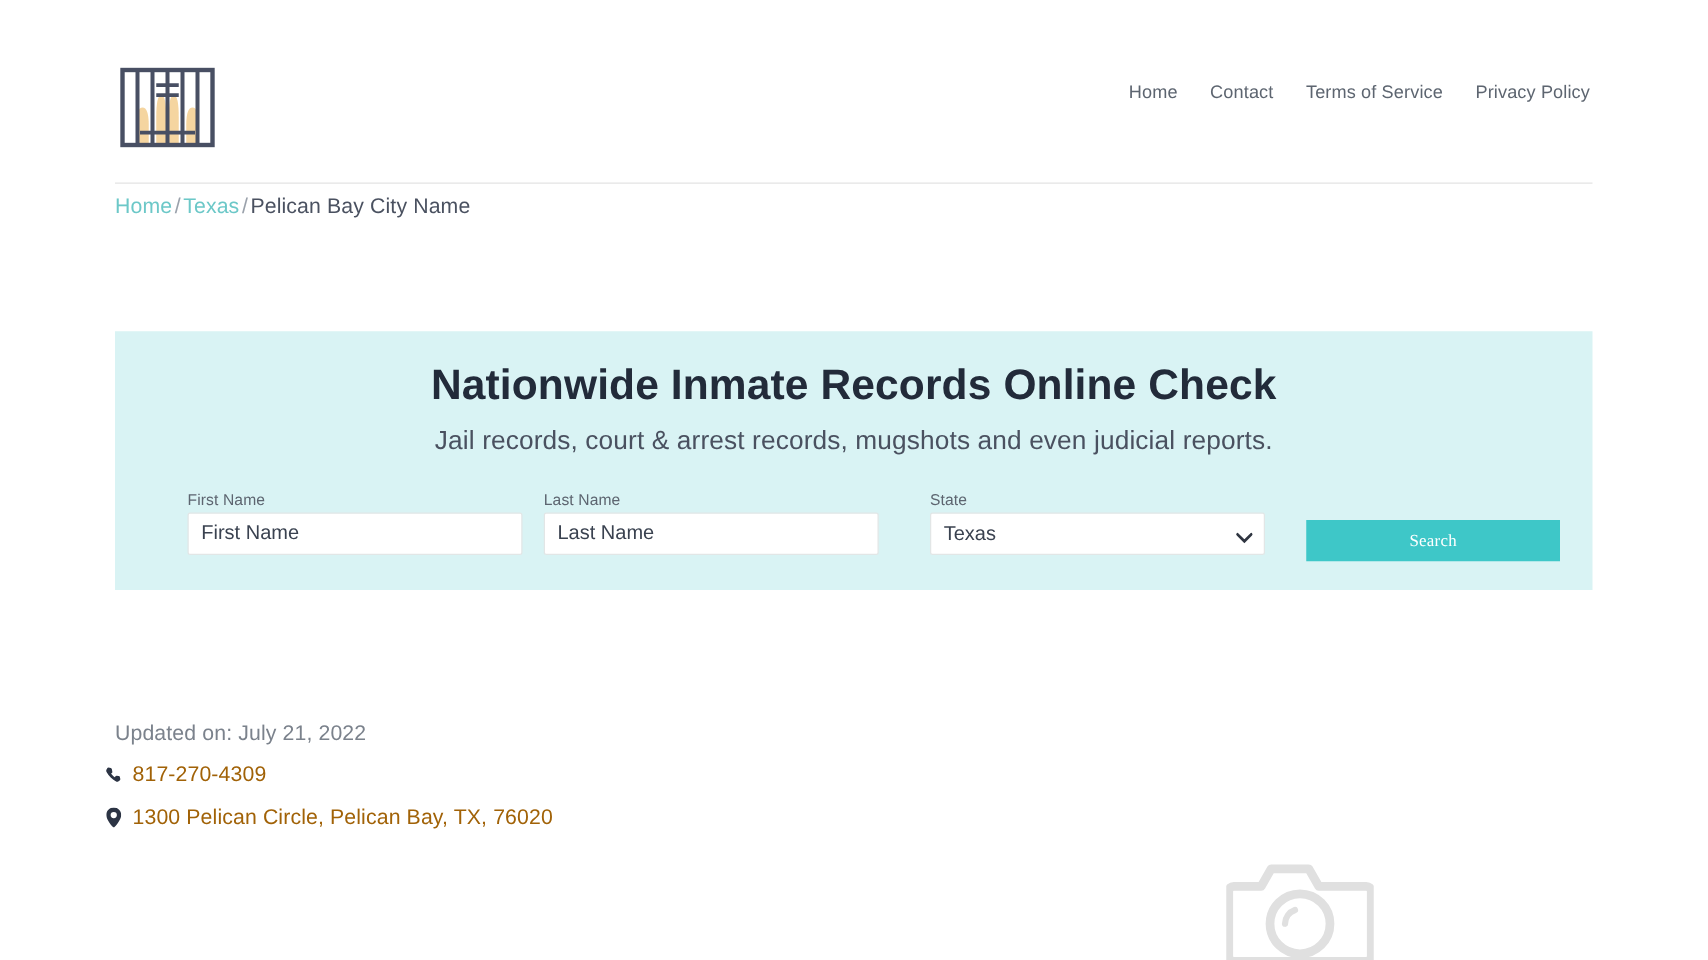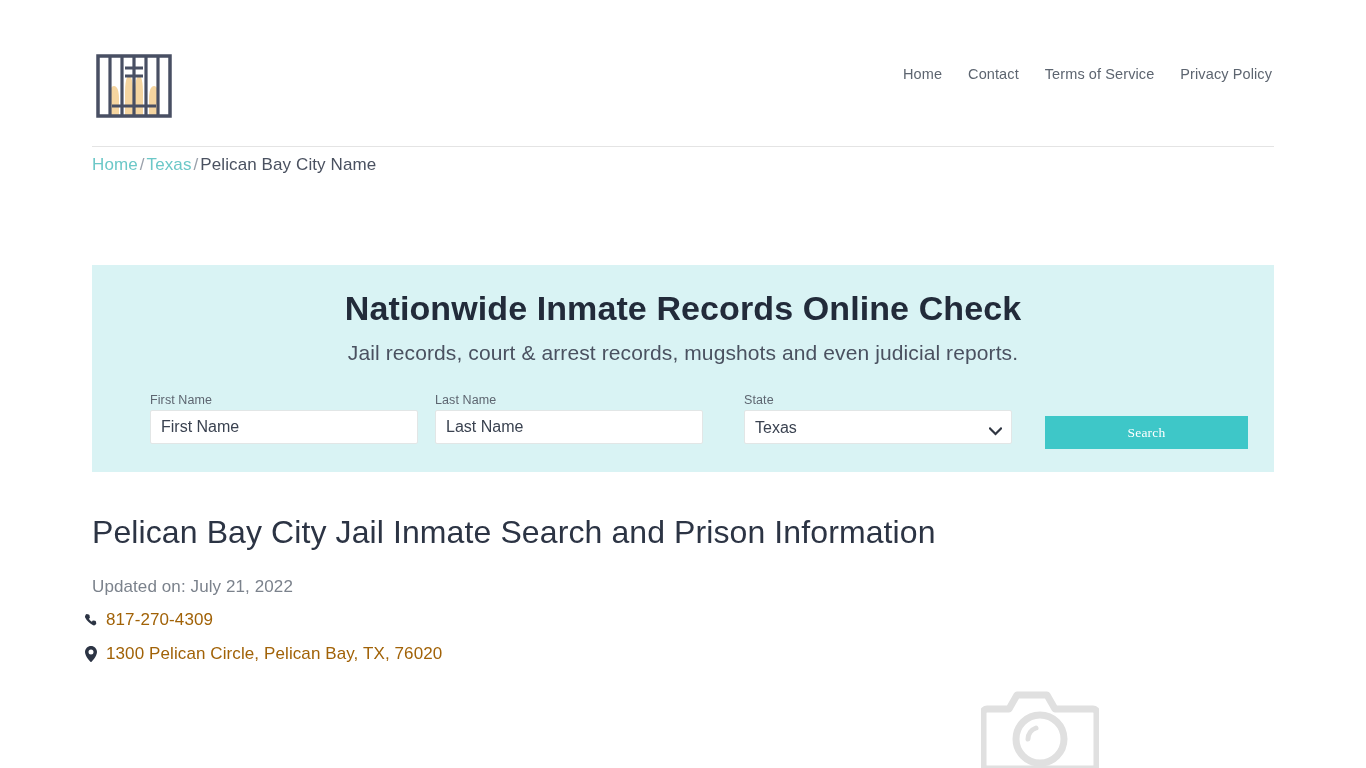--- a/index.html
+++ b/index.html
@@ -303,21 +303,20 @@
               <path d="M1 1.5 L6.5 7 L12 1.5" stroke="#2f3541" stroke-width="2.2" fill="none" stroke-linecap="square"></path>
             </svg>
           </span>
         </div>
       </div>
 
       <button class="search-btn" type="submit">Search</button>
     </form>
   </section>
 
-  <h1 class="page-title">Pelican Bay City Jail Inmate Search and Prison Information</h1>
 
   <div class="updated">Updated on: July 21, 2022</div>
 
   <div class="meta-line meta-phone">
     <span class="ico">
       <svg width="14" height="14" viewBox="0 0 16 16" fill="#2c3444">
         <path d="M3.2 1.2c-.5 0-1 .3-1.3.8L1.3 3.3c-.3.5-.3 1.1 0 1.7 1 2 2.3 3.8 3.9 5.3 1.5 1.5 3.3 2.8 5.3 3.8.5.3 1.2.2 1.6-.1l1.3-.9c.5-.3.7-.9.6-1.4l-.4-1.9c-.1-.5-.5-.8-1-.9l-2-.2c-.4 0-.8.2-1 .5l-.6.8C7.6 9.3 6.4 8.1 5.5 6.7l.8-.6c.4-.3.5-.7.4-1.1L6.3 2.7c-.1-.5-.5-.9-1-1z"></path>
       </svg>
     </span>
     <span>817-270-4309</span>

